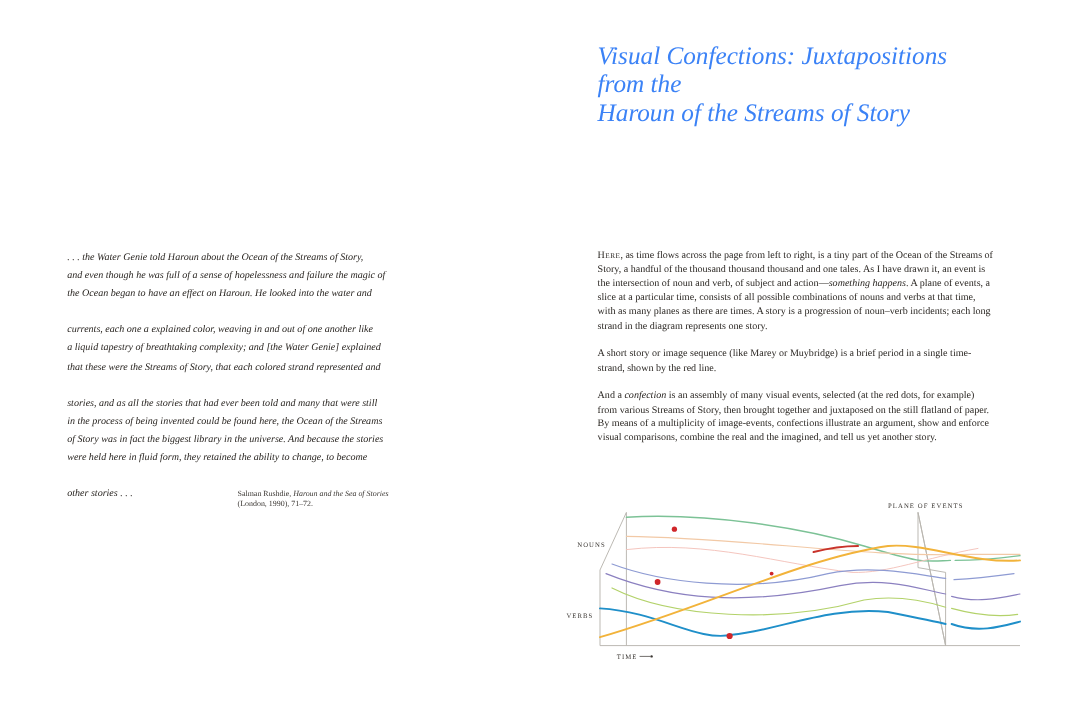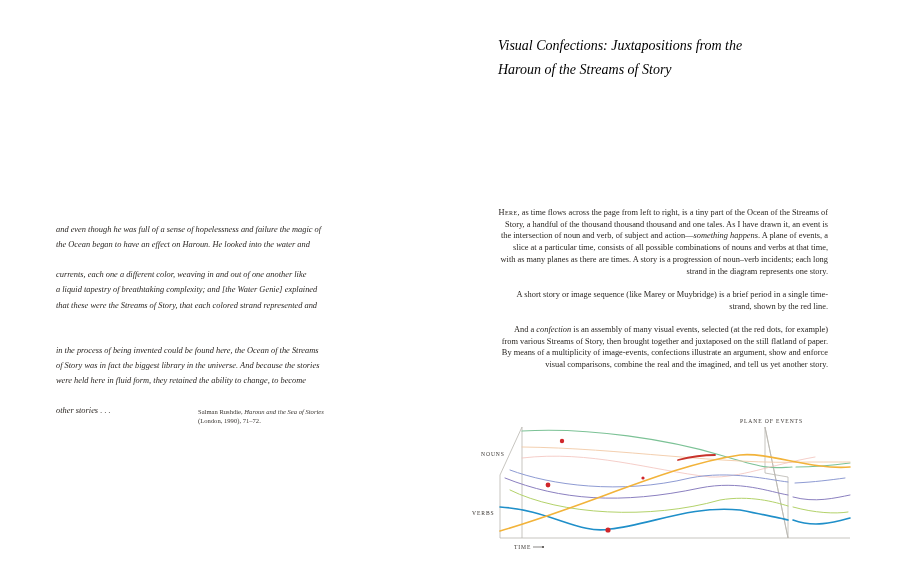--- a/index.html
+++ b/index.html
@@ -1,44 +1,44 @@
 <!DOCTYPE html>
 <html><head>
 <meta charset="utf-8">
 <style>
   html, body { margin: 0; padding: 0; background: #ffffff; }
   body { width: 900px; height: 587px; position: relative; overflow: hidden; font-family: "Liberation Serif", "DejaVu Serif", serif; color: #2a2622; }
-  .title { position: absolute; left: 498px; top: 34px; width: 320px; font-style: italic; font-size: 14px; line-height: 24px; color: #000000; margin: 0; font-weight: normal; }
+  .title { position: absolute; left: 498px; top: 34px; width: 320px; font-style: italic; font-size: 21px; line-height: 24px; color: #3b82f6; margin: 0; font-weight: normal; }
   .quote { position: absolute; left: 56px; top: 207px; width: 270px; font-style: italic; font-size: 8.4px; line-height: 15.1px; color: #2a2622; margin: 0; }
   .citation { position: absolute; left: 198px; top: 408px; width: 140px; font-size: 6.6px; line-height: 8.6px; color: #3a3632; }
   .citation i { font-style: italic; }
   .body-text { position: absolute; left: 498px; top: 207px; width: 330px; font-size: 8.4px; line-height: 11.7px; color: #2a2622; }
-  .body-text p { margin: 0 0 11.7px 0; text-align: right; }
+  .body-text p { margin: 0 0 11.7px 0; }
   .sc { font-variant: small-caps; letter-spacing: 0.4px; }
   .chart { position: absolute; left: 470px; top: 410px; width: 400px; height: 160px; }
   .chart text { font-family: "Liberation Serif", "DejaVu Serif", serif; font-size: 5.6px; letter-spacing: 0.9px; fill: #3a3632; }
 </style>
 </head>
 <body>
 
 <h1 class="title">
   <span>Visual Confections: Juxtapositions from the</span><br>
   <span>Haroun of the Streams of Story</span>
 </h1>
 
 <div class="quote">
-  <br>
+  <span>. . . the Water Genie told Haroun about the Ocean of the Streams of Story,</span><br>
   <span>and even though he was full of a sense of hopelessness and failure the magic of</span><br>
   <span>the Ocean began to have an effect on Haroun. He looked into the water and</span><br>
   <br>
-  <span>currents, each one a different color, weaving in and out of one another like</span><br>
+  <span>currents, each one a explained color, weaving in and out of one another like</span><br>
   <span>a liquid tapestry of breathtaking complexity; and [the Water Genie] explained</span><br>
   <span>that these were the Streams of Story, that each colored strand represented and</span><br>
   <br>
-  <br>
+  <span>stories, and as all the stories that had ever been told and many that were still</span><br>
   <span>in the process of being invented could be found here, the Ocean of the Streams</span><br>
   <span>of Story was in fact the biggest library in the universe. And because the stories</span><br>
   <span>were held here in fluid form, they retained the ability to change, to become</span><br>
   <br>
   <span>other stories . . .</span>
 </div>
 
 <div class="citation">
   <span>Salman Rushdie, </span><i>Haroun and the Sea of Stories</i><br>
   <span>(London, 1990), 71–72.</span>

